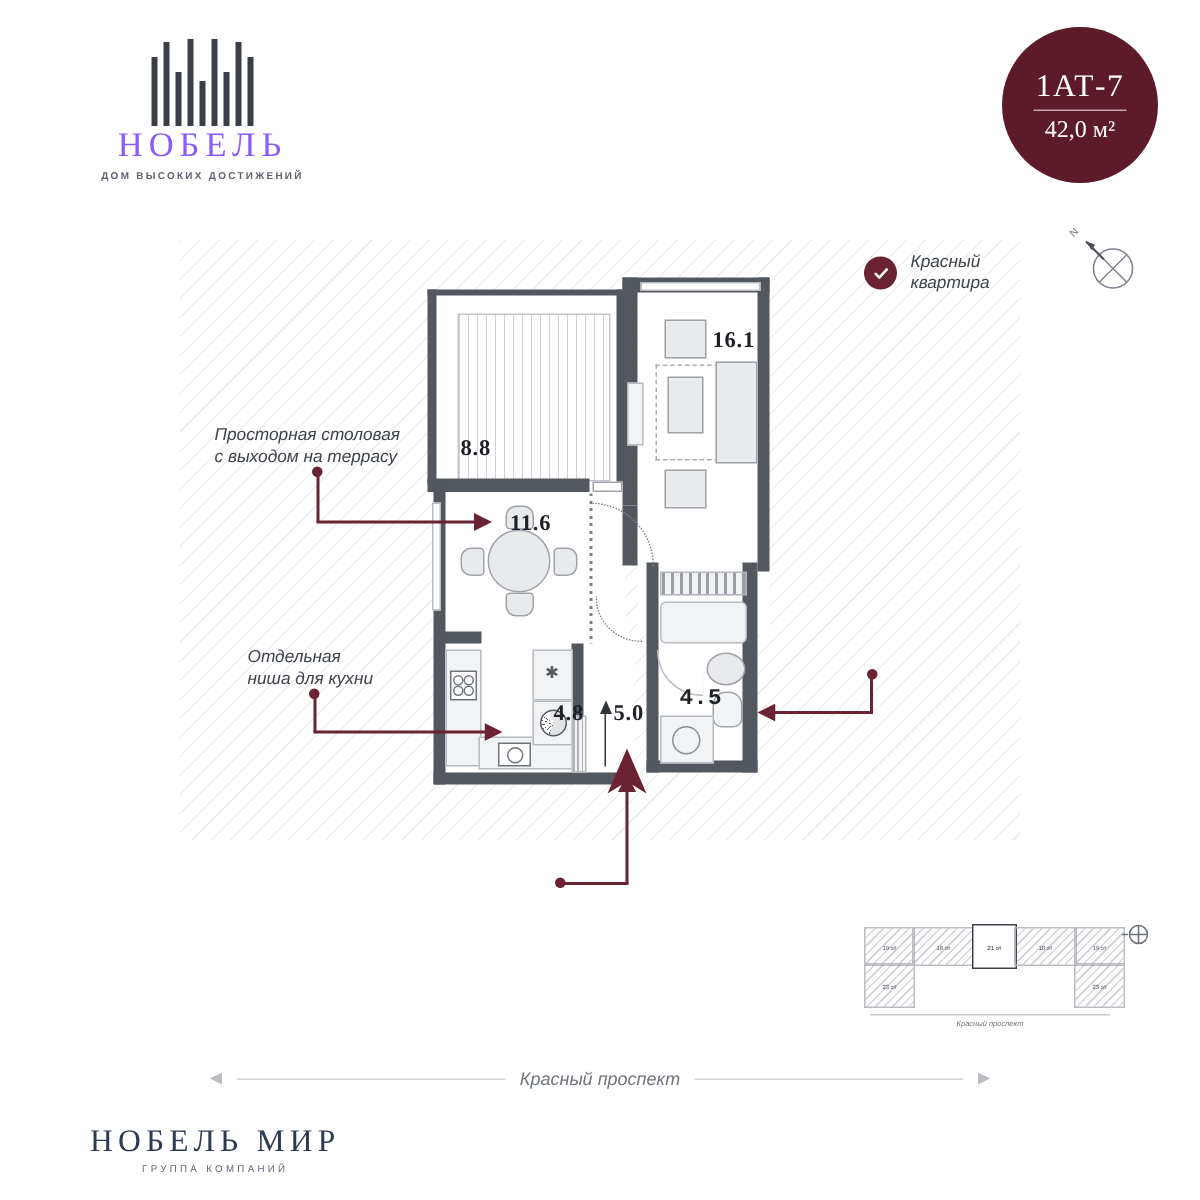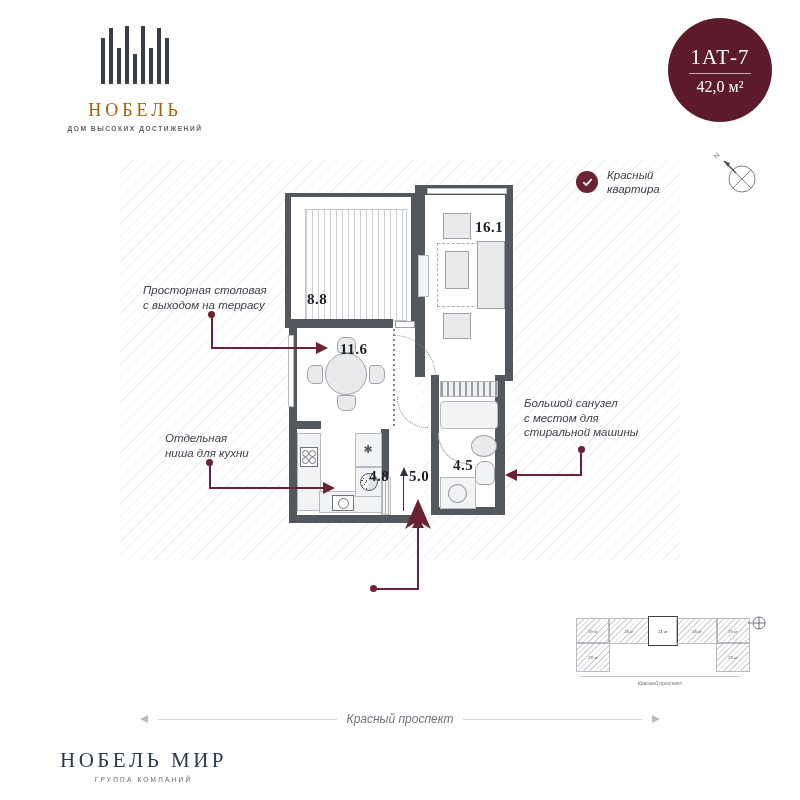--- a/index.html
+++ b/index.html
@@ -9,21 +9,21 @@
     position:relative;overflow:hidden;
   }
   .stage{position:absolute;left:0;top:0;width:800px;height:800px;}
 
   
   .brand{position:absolute;left:40px;top:22px;width:190px;text-align:center;}
   .brand-mark{height:62px;display:flex;align-items:flex-end;justify-content:center;gap:4px;}
   .bar{width:4px;background:#3a3f47;}
   .brand-name{
     font-family:"Liberation Serif", serif;
-    font-size:18px;letter-spacing:4px;color:#a16207;margin-top:16px;
+    font-size:23px;letter-spacing:4px;color:#8b5cf6;margin-top:0;
   }
   .brand-sub{
     font-size:6.6px;letter-spacing:1.55px;color:#5c626b;margin-top:4px;
     text-transform:uppercase;font-weight:bold;
   }
 
   
   .badge{
     position:absolute;left:668px;top:18px;width:104px;height:104px;border-radius:50%;
     background:#5c1a2b;color:#fff;display:flex;flex-direction:column;
@@ -245,21 +245,21 @@
     <div style="position:absolute;left:108px;top:144px;width:2px;height:100px;
                 background-image:repeating-linear-gradient(180deg,#7c818a 0 2px,transparent 2px 5px);"></div>
     <div style="position:absolute;left:112px;top:212px;width:30px;height:30px;
                 border-bottom:1px dotted #7c818a;border-left:1px dotted #7c818a;border-radius:0 0 0 30px;"></div>
 
     <div class="area-num" style="left:22px;top:106px;">8.8</div>
     <div class="area-num" style="left:190px;top:34px;">16.1</div>
     <div class="area-num" style="left:55px;top:156px;">11.6</div>
     <div class="area-num" style="left:48px;top:283px;margin-left:36px;">4.8</div>
     <div class="area-num" style="left:124px;top:283px;">5.0</div>
-    <div class="area-num" style="left:168px;top:272px;">4.5</div>
+    <div class="area-num" style="left:168px;top:272px;font-family:Liberation Mono, monospace;">4.5</div>
 
     <div style="position:absolute;left:118px;top:290px;width:1px;height:36px;background:#2f343b;"></div>
     <svg style="position:absolute;left:114px;top:282px;" width="10" height="10">
       <polygon points="5,0 9,9 1,9" fill="#2f343b"></polygon>
     </svg>
 
     <svg style="position:absolute;left:118px;top:312px;" width="30" height="34">
       <polygon points="15,2 28,32 15,24 2,32" fill="#6b2233"></polygon>
     </svg>
   </div>
@@ -279,25 +279,20 @@
     <div>Отдельная</div>
     <div>ниша для кухни</div>
   </div>
   <div class="leadpt" style="left:206px;top:459px;"></div>
   <div class="lead" style="left:209px;top:463px;width:1.6px;height:25px;"></div>
   <div class="lead" style="left:209px;top:487px;width:116px;height:1.6px;"></div>
   <svg style="position:absolute;left:323px;top:482px;" width="12" height="12">
     <polygon points="12,6 0,0 0,12" fill="#6b2233"></polygon>
   </svg>
 
-  <div class="anno" style="left:524px;top:396px;width:170px;">
-    <div>Большой санузел</div>
-    <div>с местом для</div>
-    <div>стиральной машины</div>
-  </div>
   <div class="leadpt" style="left:578px;top:446px;"></div>
   <div class="lead" style="left:580px;top:450px;width:1.6px;height:25px;"></div>
   <div class="lead" style="left:516px;top:474px;width:66px;height:1.6px;"></div>
   <svg style="position:absolute;left:505px;top:469px;" width="12" height="12">
     <polygon points="0,6 12,0 12,12" fill="#6b2233"></polygon>
   </svg>
 
   <div class="leadpt" style="left:370px;top:585px;"></div>
   <div class="lead" style="left:373px;top:588px;width:46px;height:1.6px;"></div>
   <div class="lead" style="left:417px;top:525px;width:1.6px;height:64px;"></div>

